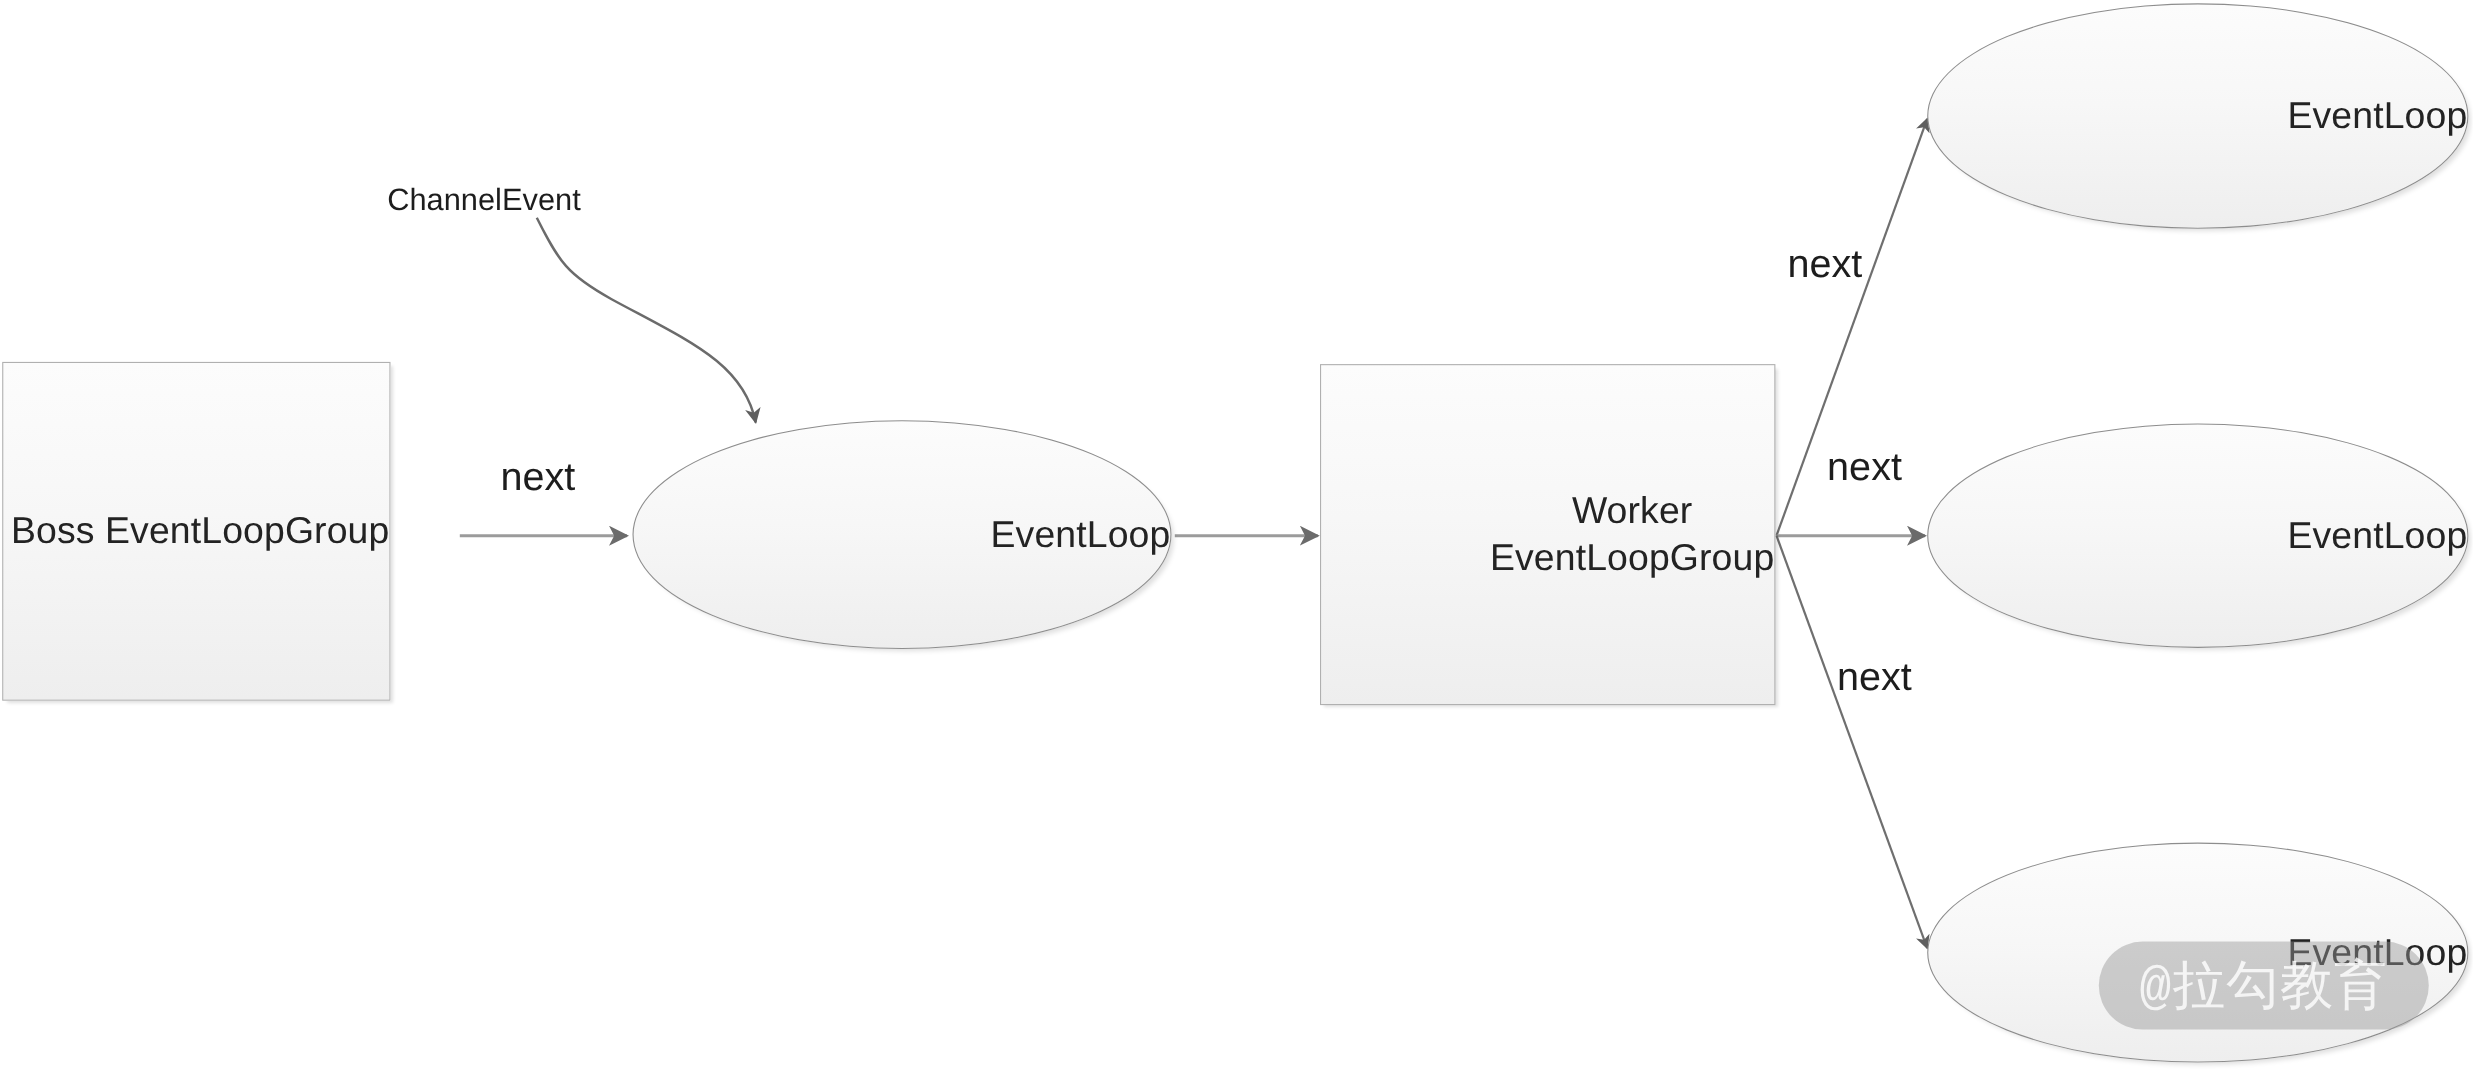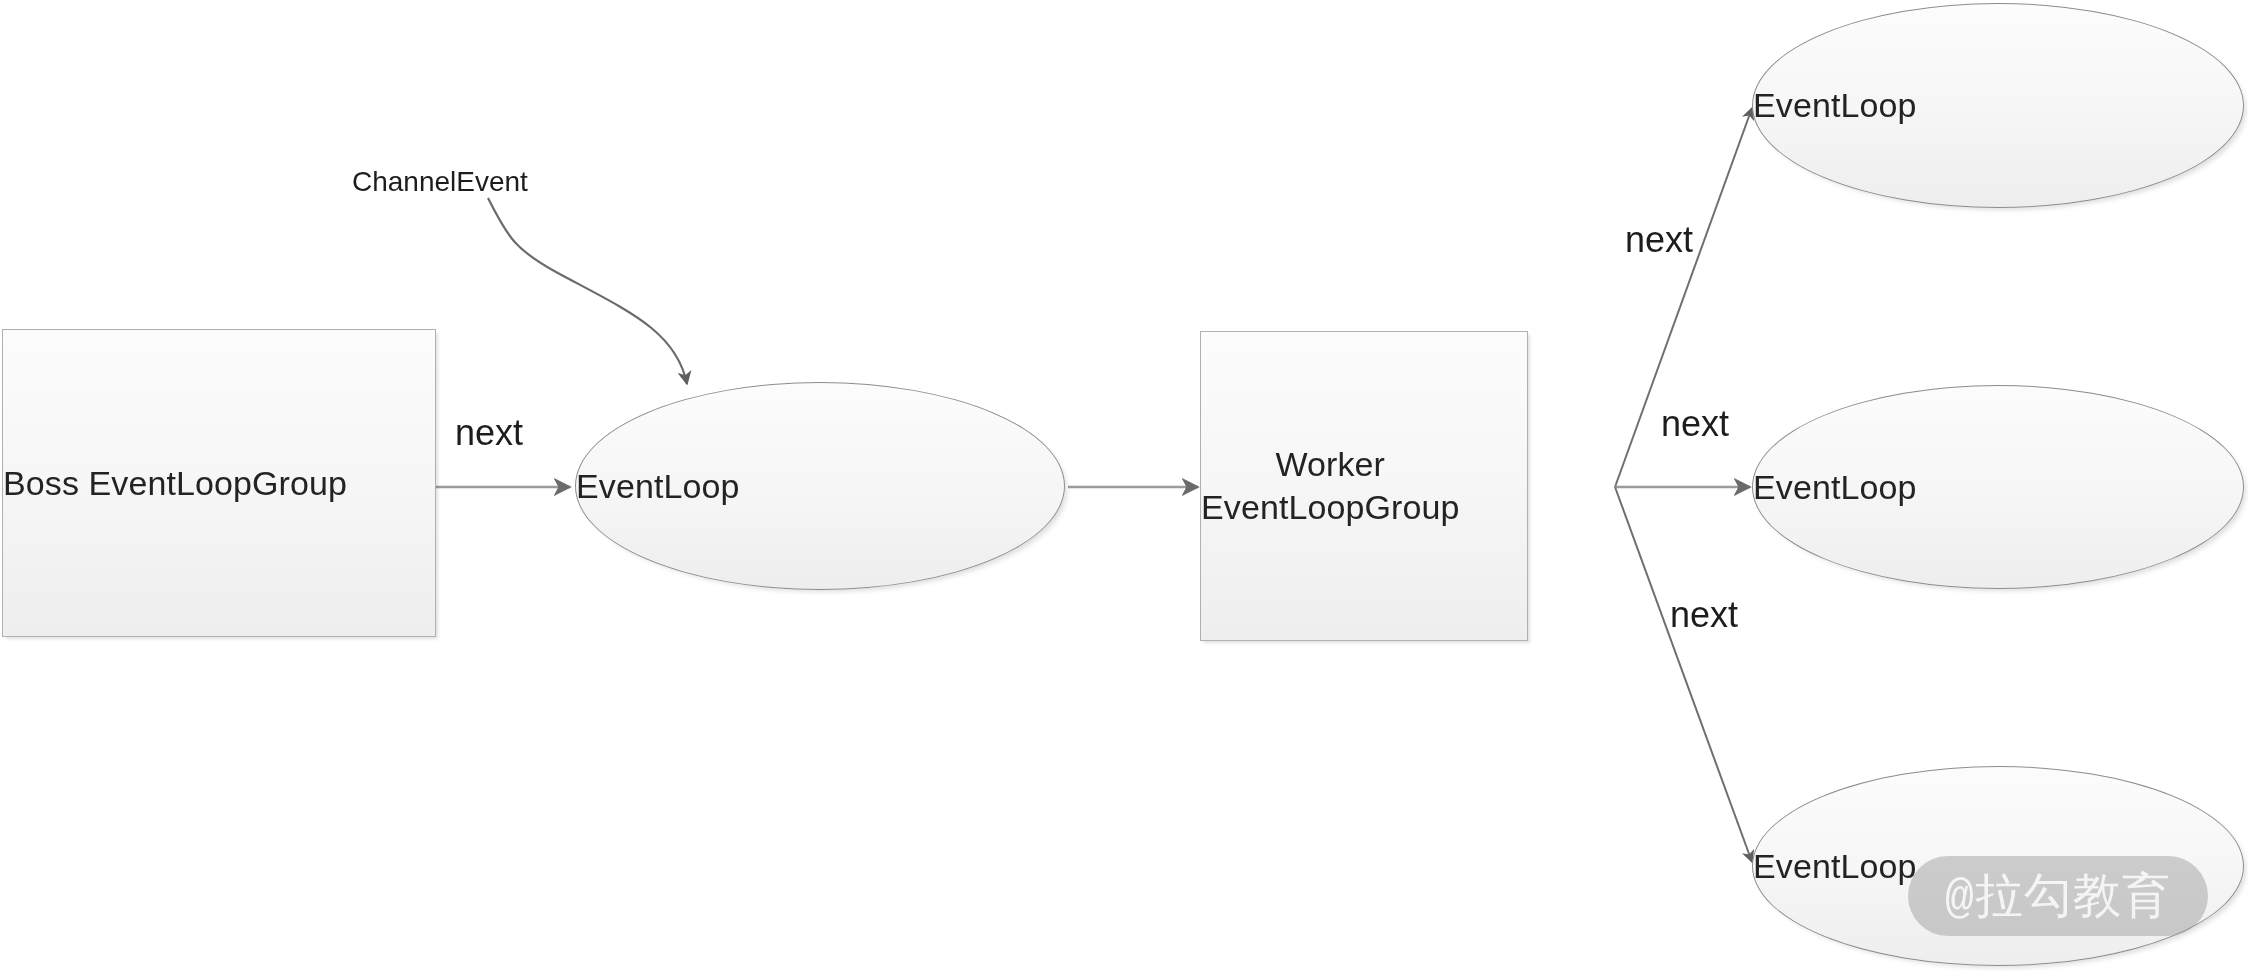--- a/index.html
+++ b/index.html
@@ -28,21 +28,21 @@
     height: 972px;
     pointer-events: none;
   }
 
   
   .node {
     position: absolute;
     box-sizing: border-box;
     display: flex;
     align-items: center;
-    justify-content: flex-start;
+    justify-content: flex-end;
     text-align: center;
     color: #1f1f1f;
     background-image: linear-gradient(to bottom, #fcfcfc 0%, #f7f7f7 45%, #eeeeee 100%);
     border: 1px solid #a6a6a6;
   }
   .node.box {
     border-color: #b0b0b0;
     box-shadow: 3px 3px 3px -1px rgba(0,0,0,0.12);
   }
   .node.ellipse {
@@ -112,29 +112,29 @@
 
     <path d="M 1068,487 L 1198,487" fill="none" stroke="#9b9b9b" stroke-width="2.6" marker-end="url(#arrow)"></path>
 
     <path d="M 1615,487 L 1752,108" fill="none" stroke="#6f6f6f" stroke-width="2.0" marker-end="url(#arrow-thin)"></path>
 
     <path d="M 1615,487 L 1750,487" fill="none" stroke="#9b9b9b" stroke-width="2.6" marker-end="url(#arrow)"></path>
 
     <path d="M 1615,487 L 1752,862" fill="none" stroke="#6f6f6f" stroke-width="2.0" marker-end="url(#arrow-thin)"></path>
   </svg>
 
-  <div class="node box" style="left:2px; top:329px; width:434px; height:308px;">
+  <div class="node box" style="left:2px; top:329px; width:353px; height:308px;">
     <span class="node-label">Boss EventLoopGroup</span>
   </div>
 
   <div class="node ellipse" style="left:575px; top:382px; width:490px; height:208px;">
     <span class="node-label">EventLoop</span>
   </div>
 
-  <div class="node box" style="left:1200px; top:331px; width:328px; height:310px;">
+  <div class="node box" style="left:1200px; top:331px; width:414px; height:310px;">
     <span class="node-label">Worker
 EventLoopGroup</span>
   </div>
 
   <div class="node ellipse" style="left:1752px; top:3px; width:492px; height:205px;">
     <span class="node-label">EventLoop</span>
   </div>
 
   <div class="node ellipse" style="left:1752px; top:385px; width:492px; height:204px;">
     <span class="node-label">EventLoop</span>

